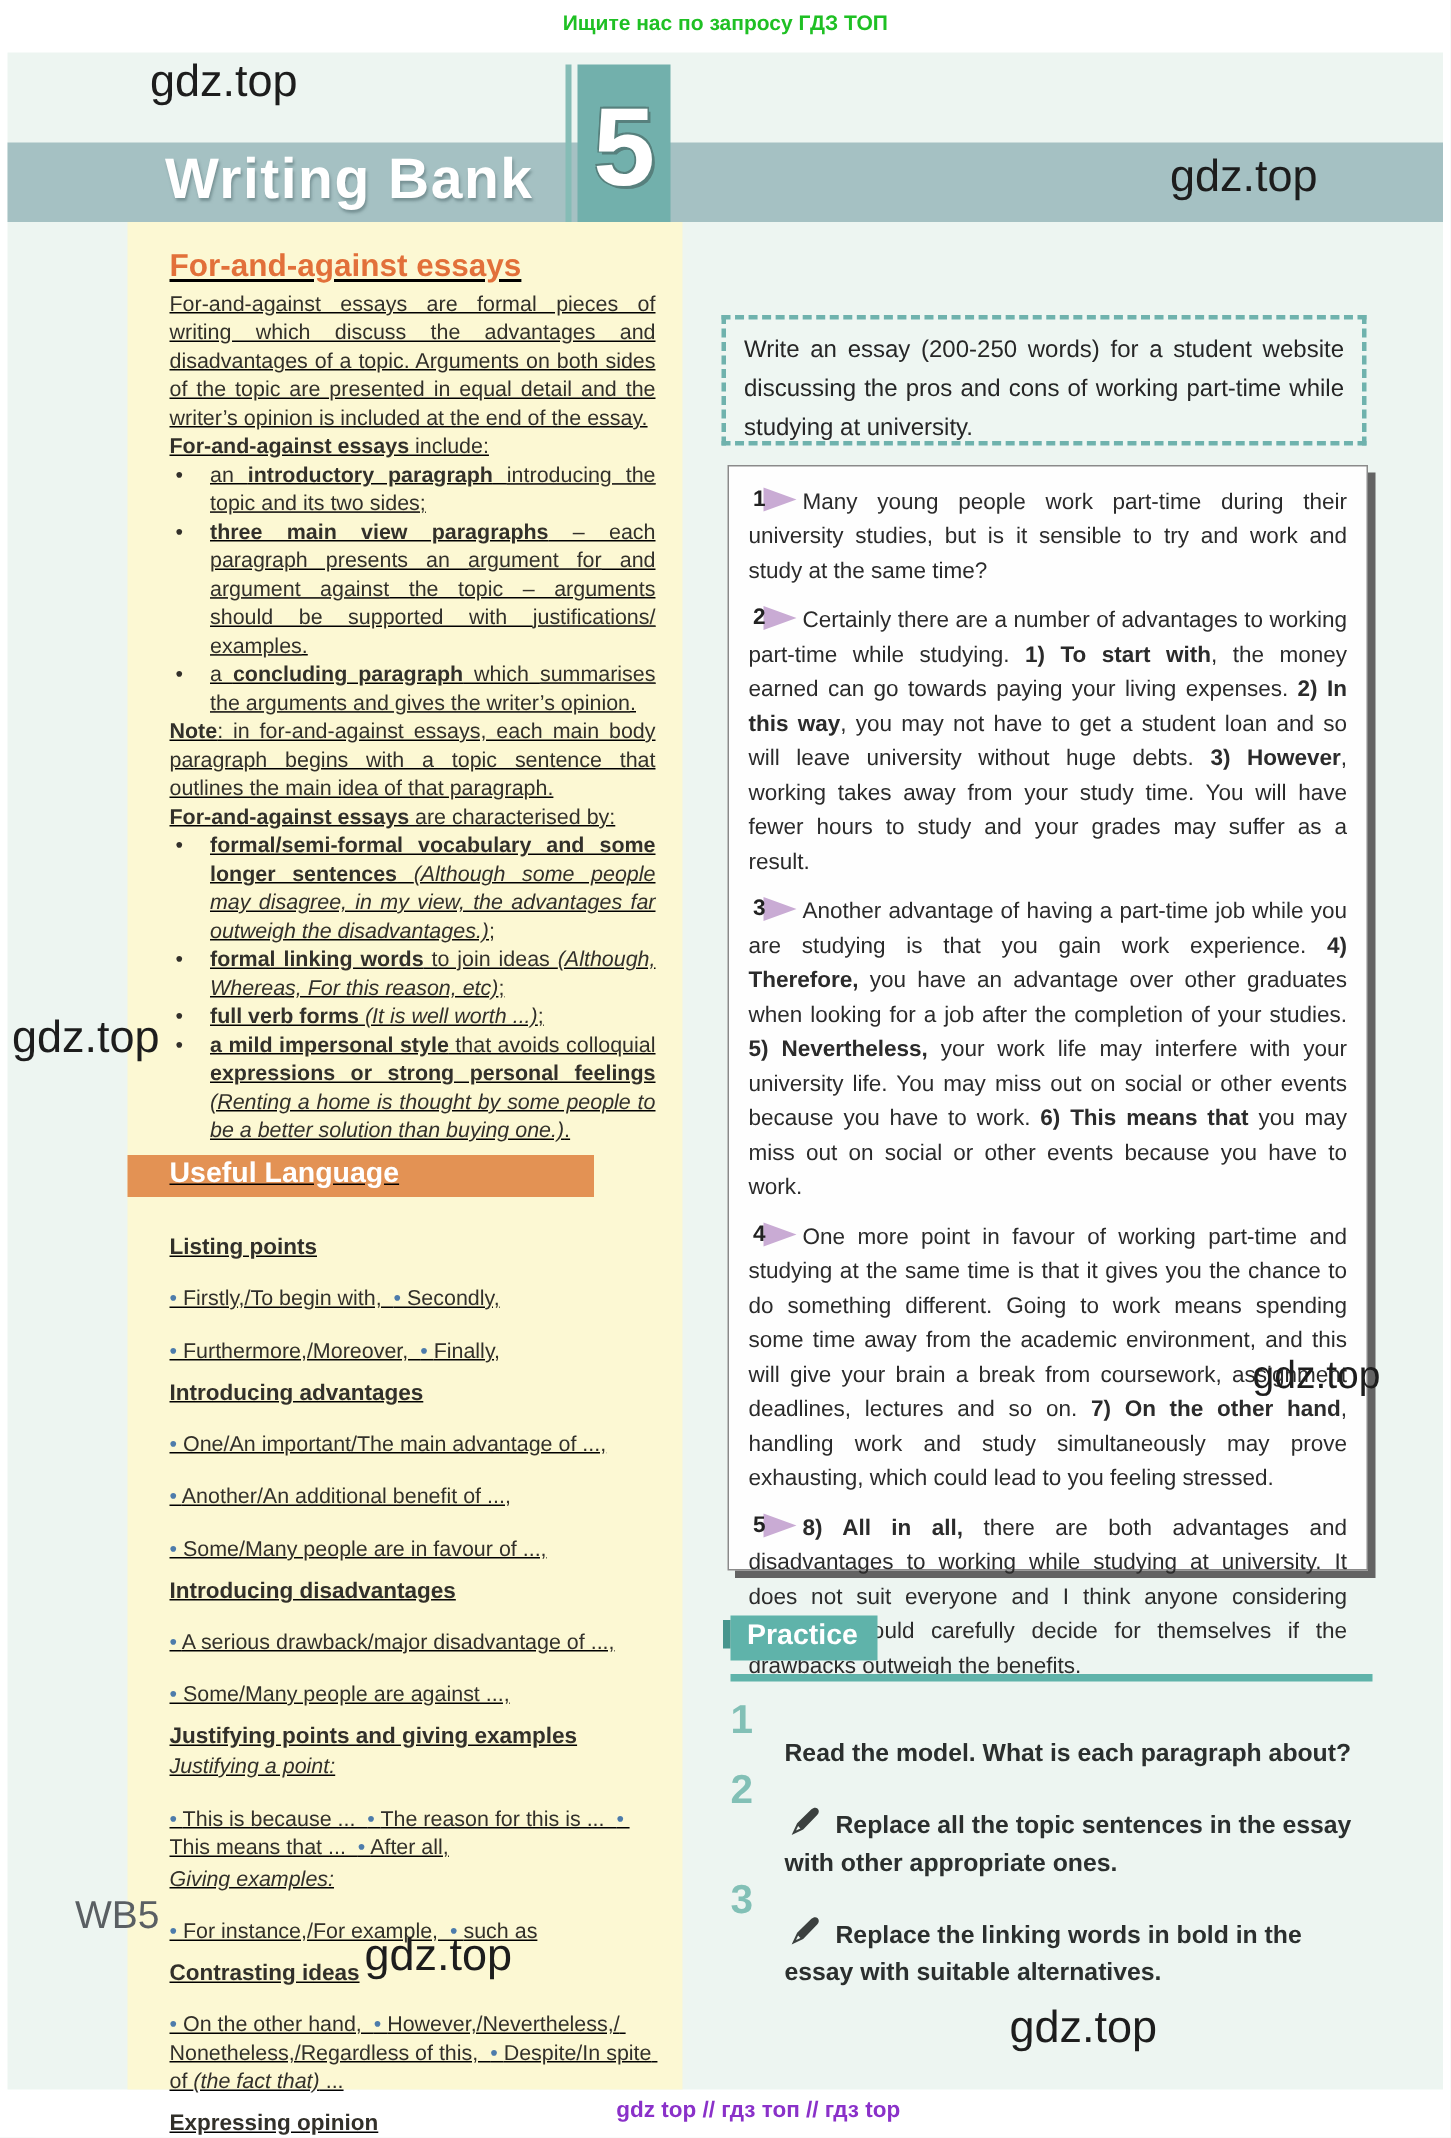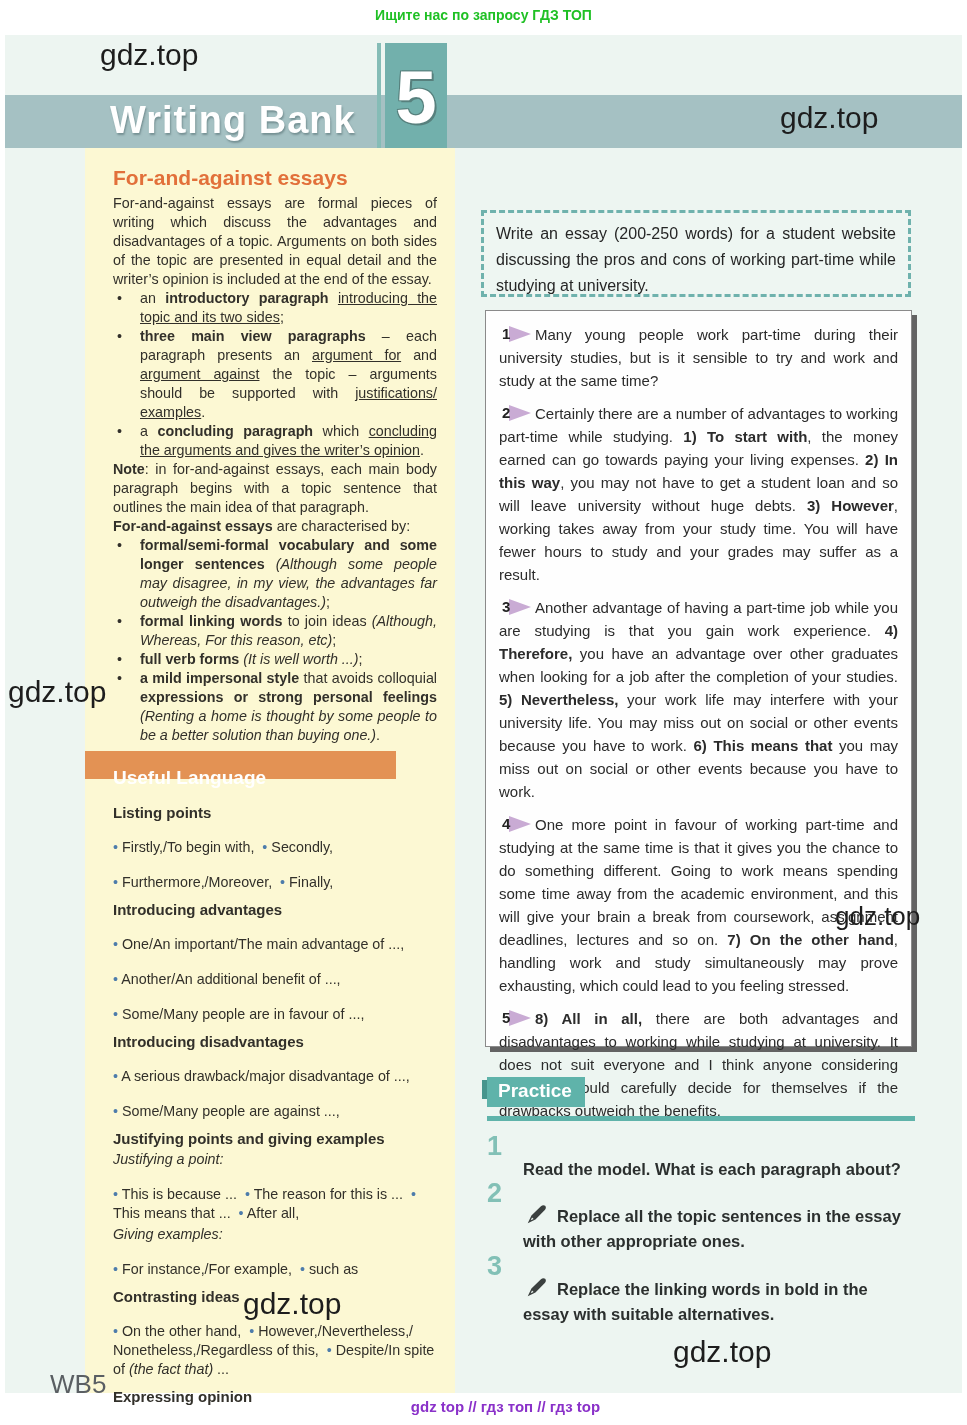--- a/index.html
+++ b/index.html
@@ -22,36 +22,36 @@
   .unit-tab span { color:#ffffff; font-size:74px; font-weight:700; line-height:1;
     text-shadow:2px 2px 0 #57807d,-1px -1px 0 #57807d,1px -1px 0 #57807d,-1px 1px 0 #57807d; }
 
   .wm { position:absolute; color:#1d1d1d; font-size:30px; font-weight:500; }
   .wm1 { left:95px; top:3px; }
   .wm2 { left:775px; top:66px; }
   .wm3 { left:3px; top:640px; }
   .wm4 { left:238px; top:1252px; }
   .wm5 { left:830px; top:866px; font-size:26px; }
   .wm6 { left:668px; top:1300px; }
-  .wb-label { position:absolute; left:45px; top:1334px; color:#5a5f63; font-size:26px; }
-
-  .left-panel { position:absolute; left:80px; top:113px; width:370px; height:1245px; background:#fcf8d3; }
+  .wb-label { position:absolute; left:45px; top:1226px; color:#5a5f63; font-size:26px; }
+
+  .left-panel { position:absolute; left:80px; top:113px; width:370px; height:1245px; background:#fcf8d3;text-decoration:underline; }
   .lp-pad { padding:20px 18px 6px 28px; color:#32302a; font-size:14.3px; line-height:19px; }
   .lp-pad2 { padding:8px 18px 6px 28px; color:#32302a; font-size:14.3px; line-height:19px; }
   .left-panel h2 { color:#e2703a; font-size:21px; font-weight:700; margin-bottom:7px; }
   .just { text-align:justify; }
   .brow { position:relative; padding-left:27px; }
   .brow .dot { position:absolute; left:4px; top:0; }
   .b { font-weight:700; }
   .i { font-style:italic; }
   .u { text-decoration:underline; }
   .bl { color:#4d7cab; }
 
   .ul-bar { width:311px; height:28px; background:#e39254; color:#ffffff; font-weight:700;
-    font-size:19px; padding:16px 0 0 28px; }
+    font-size:19px; padding:2px 0 0 28px; }
   .ul-h { font-weight:700; font-size:15px; margin-top:8px; }
   .ul-s { font-style:italic; margin-top:2px; }
   .ul-line { white-space:pre-wrap; margin-top:16px; }
 
   .task-box { position:absolute; left:476px; top:175px; width:430px; height:87px;
     border:3px dashed #6fb2ad; padding:8px 12px; font-size:16px; line-height:26px;
     color:#262626; text-align:justify; background:#eef6f2; }
 
   .essay { position:absolute; left:480px; top:275px; width:427px; height:737px; background:#fefefe;
     border:1px solid #8a8a8a; box-shadow:5px 5px 0 #636363; padding:12px 13px;
@@ -89,31 +89,32 @@
     <div class="wm wm2">gdz.top</div>
     <div class="unit-stripe"></div>
     <div class="unit-tab">
       <span>5</span>
     </div>
 
     <div class="left-panel">
       <div class="lp-pad">
         <h2>For-and-against essays</h2>
         <div class="just"><span>For-and-against essays are formal pieces of writing which discuss the advantages and disadvantages of a topic. Arguments on both sides of the topic are presented in equal detail and the writer’s opinion is included at the end of the essay.</span></div>
+        <div class="just"><span class="b">For-and-against essays</span><span> include:</span></div>
         <div class="brow">
             <span class="dot">•</span>
             <div class="just"><span>an </span><span class="b">introductory paragraph</span><span> </span><span class="u">introducing the topic and its two sides</span><span>;</span></div>
           </div>
         <div class="brow">
             <span class="dot">•</span>
             <div class="just"><span class="b">three main view paragraphs</span><span> – each paragraph presents an </span><span class="u">argument for</span><span> and </span><span class="u">argument against</span><span> the topic – arguments should be supported with </span><span class="u">justifications/ examples</span><span>.</span></div>
           </div>
         <div class="brow">
             <span class="dot">•</span>
-            <div class="just"><span>a </span><span class="b">concluding paragraph</span><span> which </span><span class="u">concluding the arguments and gives the writer’s opinion</span><span>.</span></div>
+            <div class="just"><span>a </span><span class="b">concluding paragraph</span><span> which </span><span class="u">summarises the arguments and gives the writer’s opinion</span><span>.</span></div>
           </div>
         <div class="just"><span class="b">Note</span><span>: in for-and-against essays, each main body paragraph begins with a topic sentence that outlines the main idea of that paragraph.</span></div>
         <div class="just"><span class="b">For-and-against essays</span><span> are characterised by:</span></div>
         <div class="brow">
             <span class="dot">•</span>
             <div class="just"><span class="b">formal/semi-formal vocabulary and some longer sentences</span><span> </span><span class="i">(Although some people may disagree, in my view, the advantages far outweigh the disadvantages.)</span><span>;</span></div>
           </div>
         <div class="brow">
             <span class="dot">•</span>
             <div class="just"><span class="b">formal linking words</span><span> to join ideas </span><span class="i">(Although, Whereas, For this reason, etc)</span><span>;</span></div>

